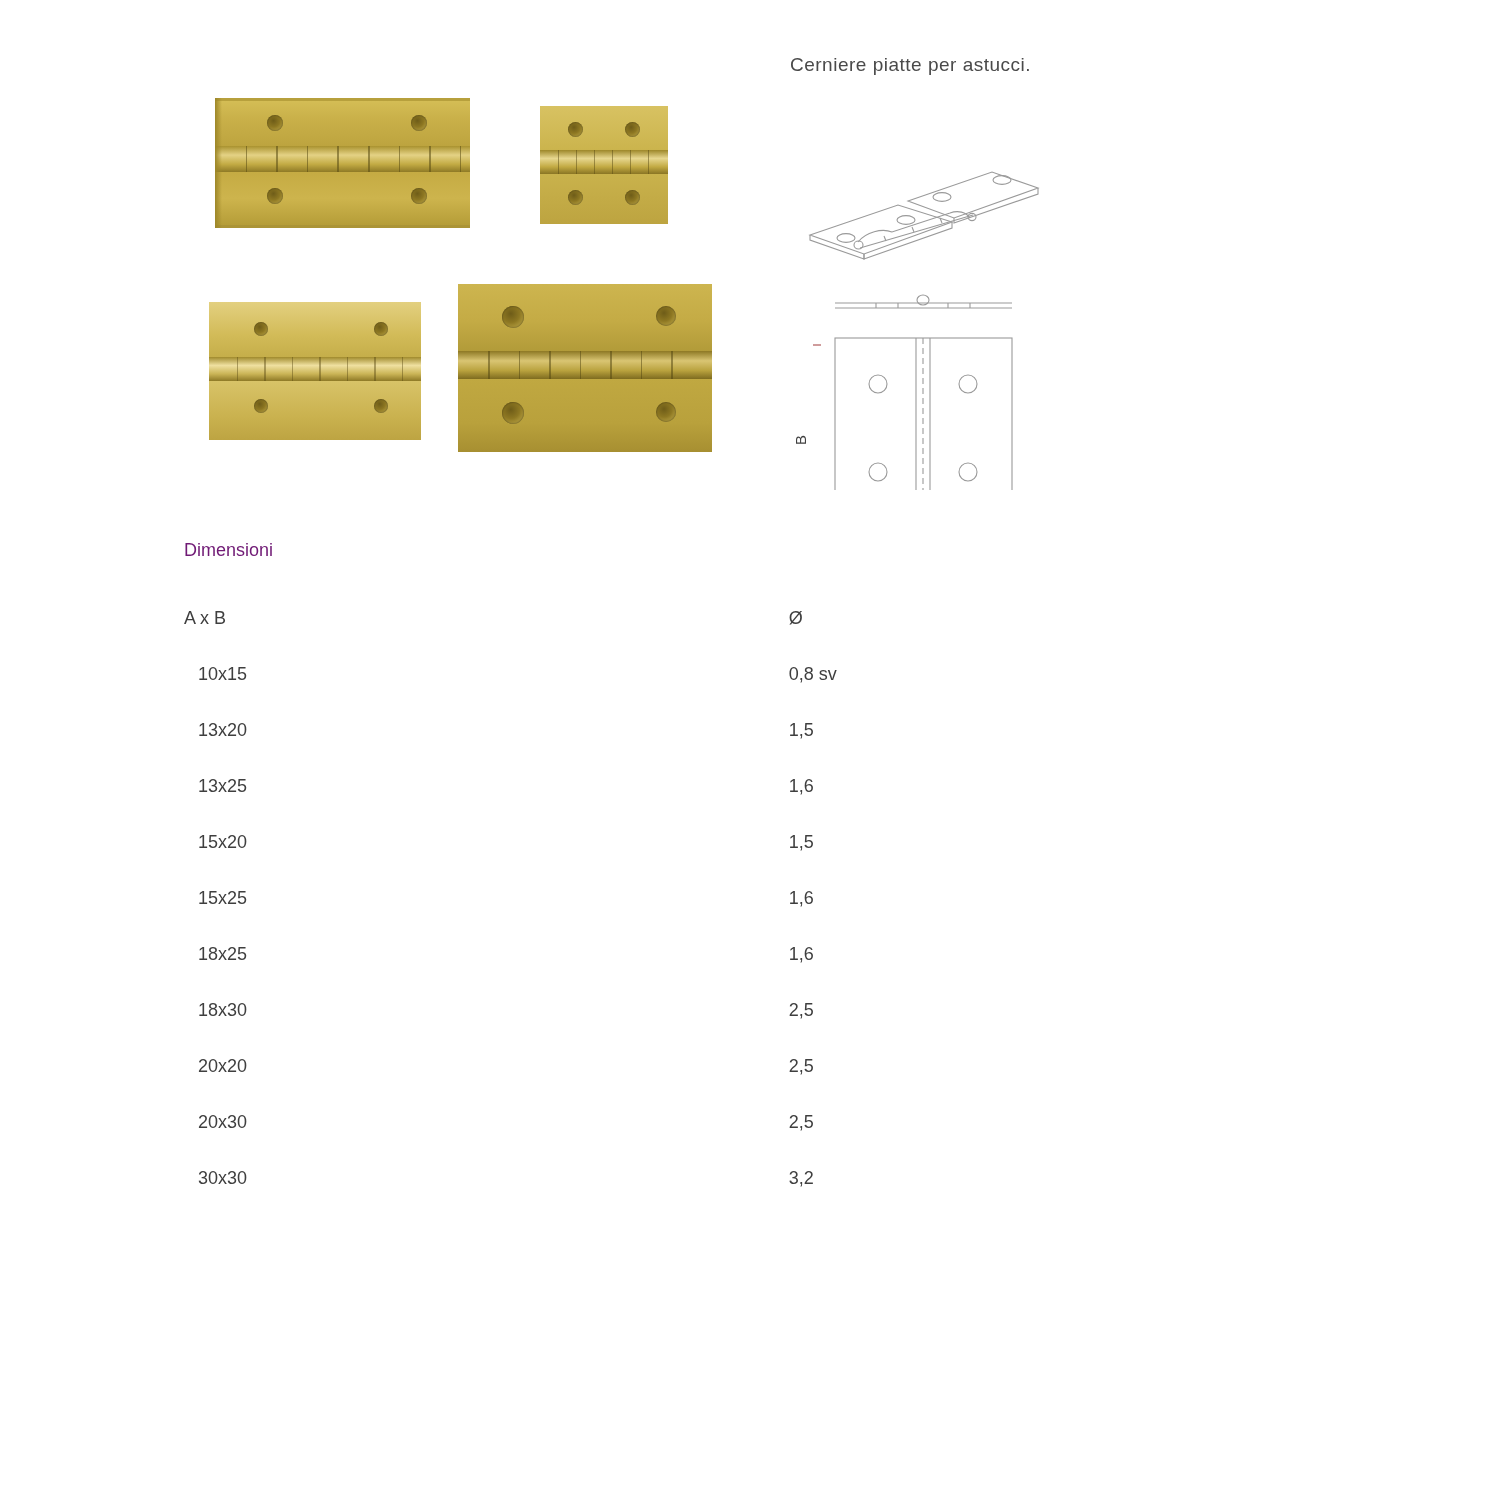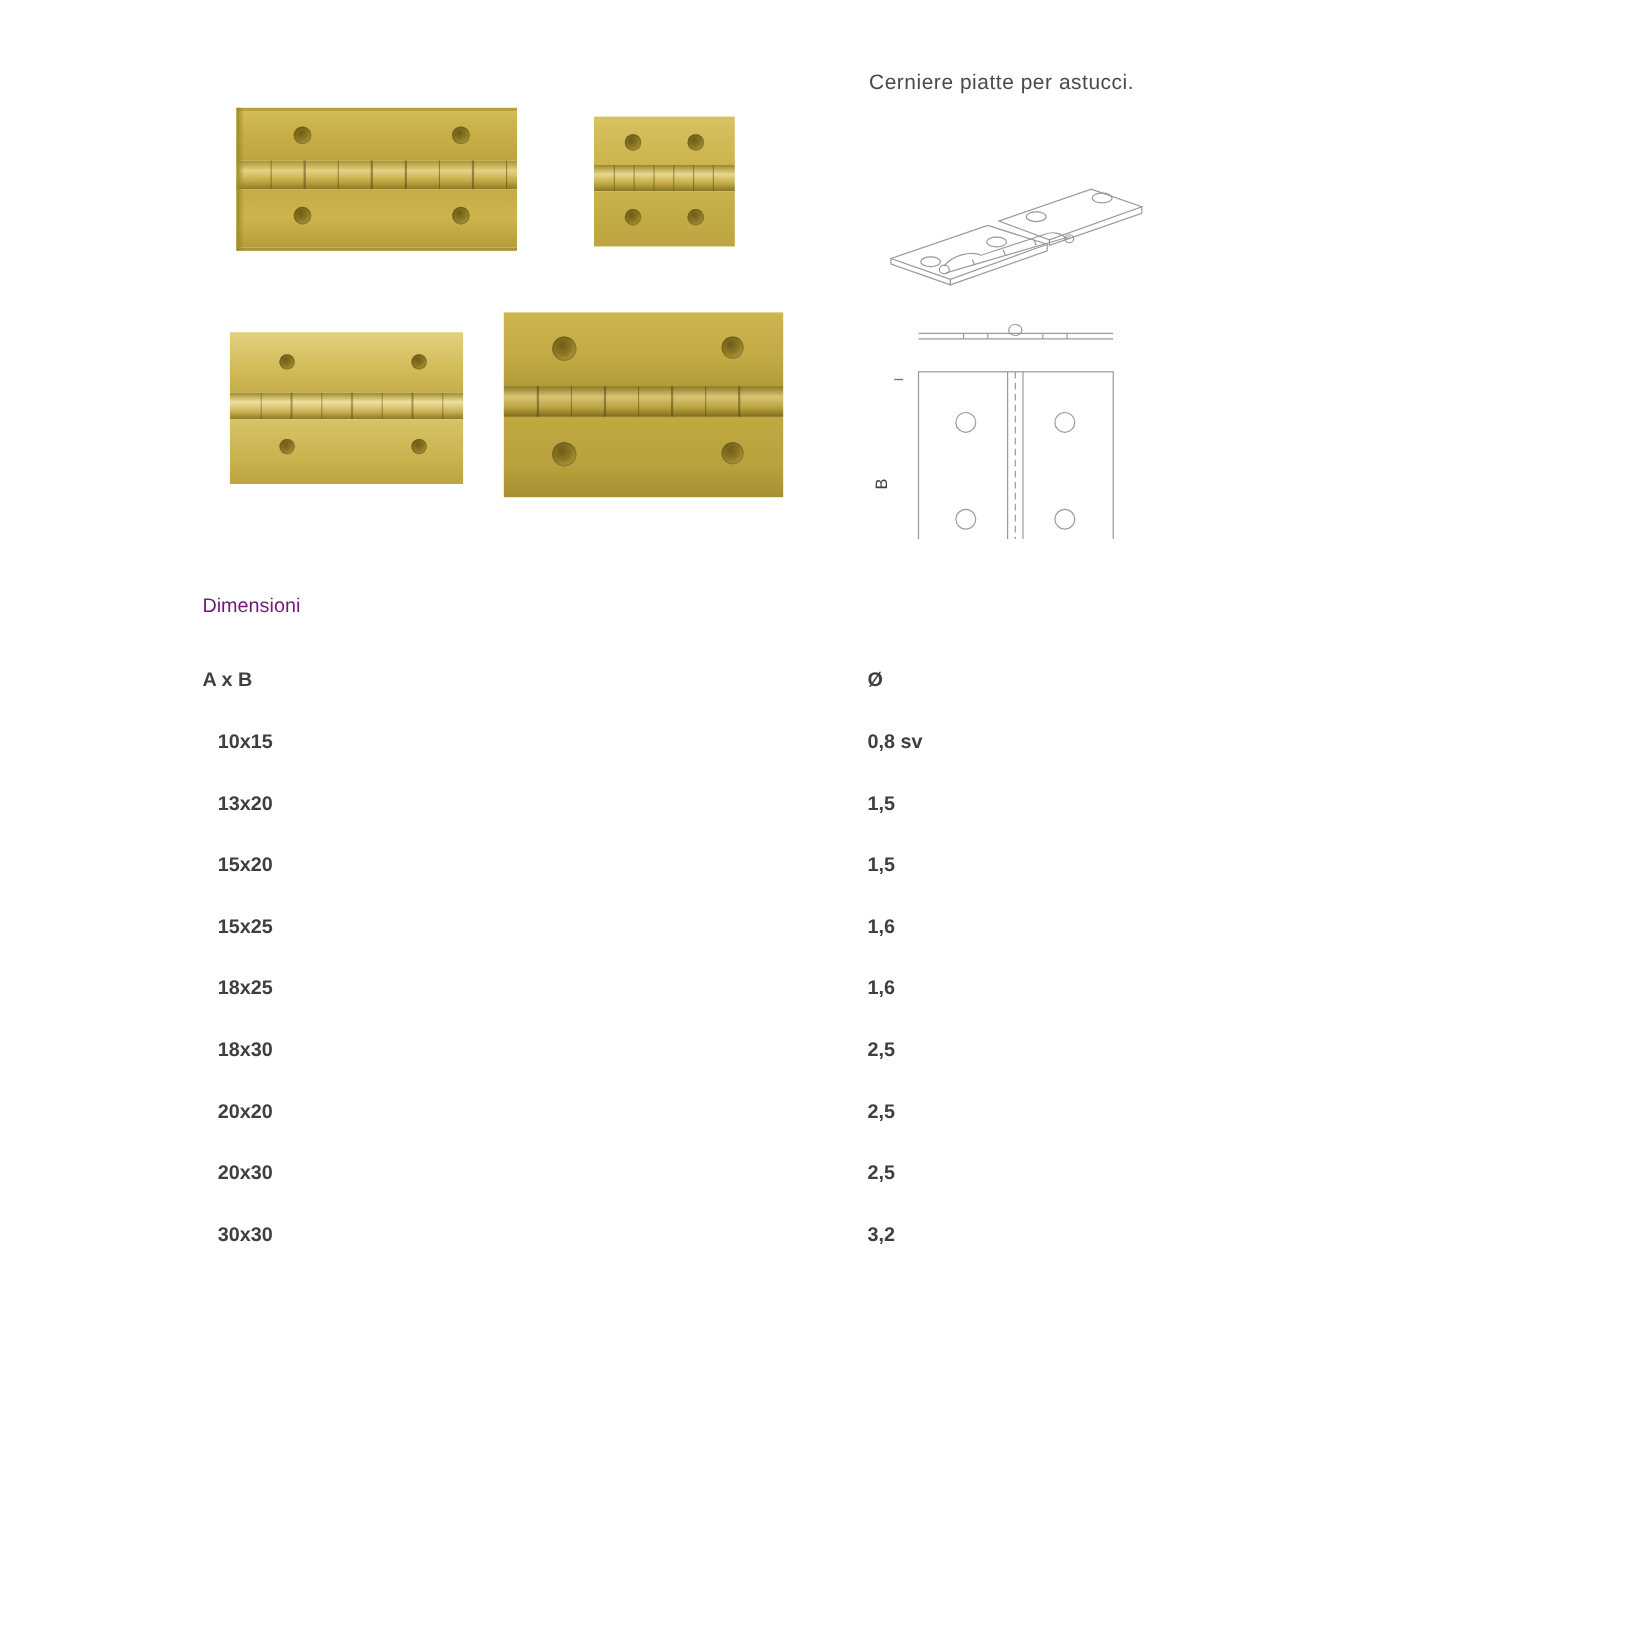--- a/index.html
+++ b/index.html
@@ -17,21 +17,20 @@
   }
 
   
   .title {
     position: absolute;
     left: 790px;
     top: 54px;
     font-size: 19px;
     letter-spacing: 0.5px;
     color: #4a4a4a;
-    margin-top: 11px;
   }
 
   
   .photo-area {
     position: absolute;
     left: 0;
     top: 0;
     width: 760px;
     height: 500px;
   }
@@ -166,21 +165,21 @@
     color: #701a75;
   }
   table.dims {
     position: absolute;
     left: 184px;
     top: 70px;
     border-collapse: collapse;
     width: 900px;
   }
   table.dims th, table.dims td {
-    font-weight: bold;
+    font-weight: normal;
     font-size: 18px;
     color: #3f3f3f;
     text-align: left;
     padding: 0;
     height: 56px;
     vertical-align: middle;
   }
   table.dims th.col-ab, table.dims td.col-ab { width: 600px; }
   table.dims td.col-ab { padding-left: 14px; }
   table.dims th.col-d, table.dims td.col-d  { width: 300px; }
@@ -338,20 +337,24 @@
     <tbody>
       <tr>
         <td class="col-ab">10x15</td>
         <td class="col-d">0,8 sv</td>
       </tr>
       <tr>
         <td class="col-ab">13x20</td>
         <td class="col-d">1,5</td>
       </tr>
       <tr>
+        <td class="col-ab">13x25</td>
+        <td class="col-d">1,6</td>
+      </tr>
+      <tr>
         <td class="col-ab">15x20</td>
         <td class="col-d">1,5</td>
       </tr>
       <tr>
         <td class="col-ab">15x25</td>
         <td class="col-d">1,6</td>
       </tr>
       <tr>
         <td class="col-ab">18x25</td>
         <td class="col-d">1,6</td>

